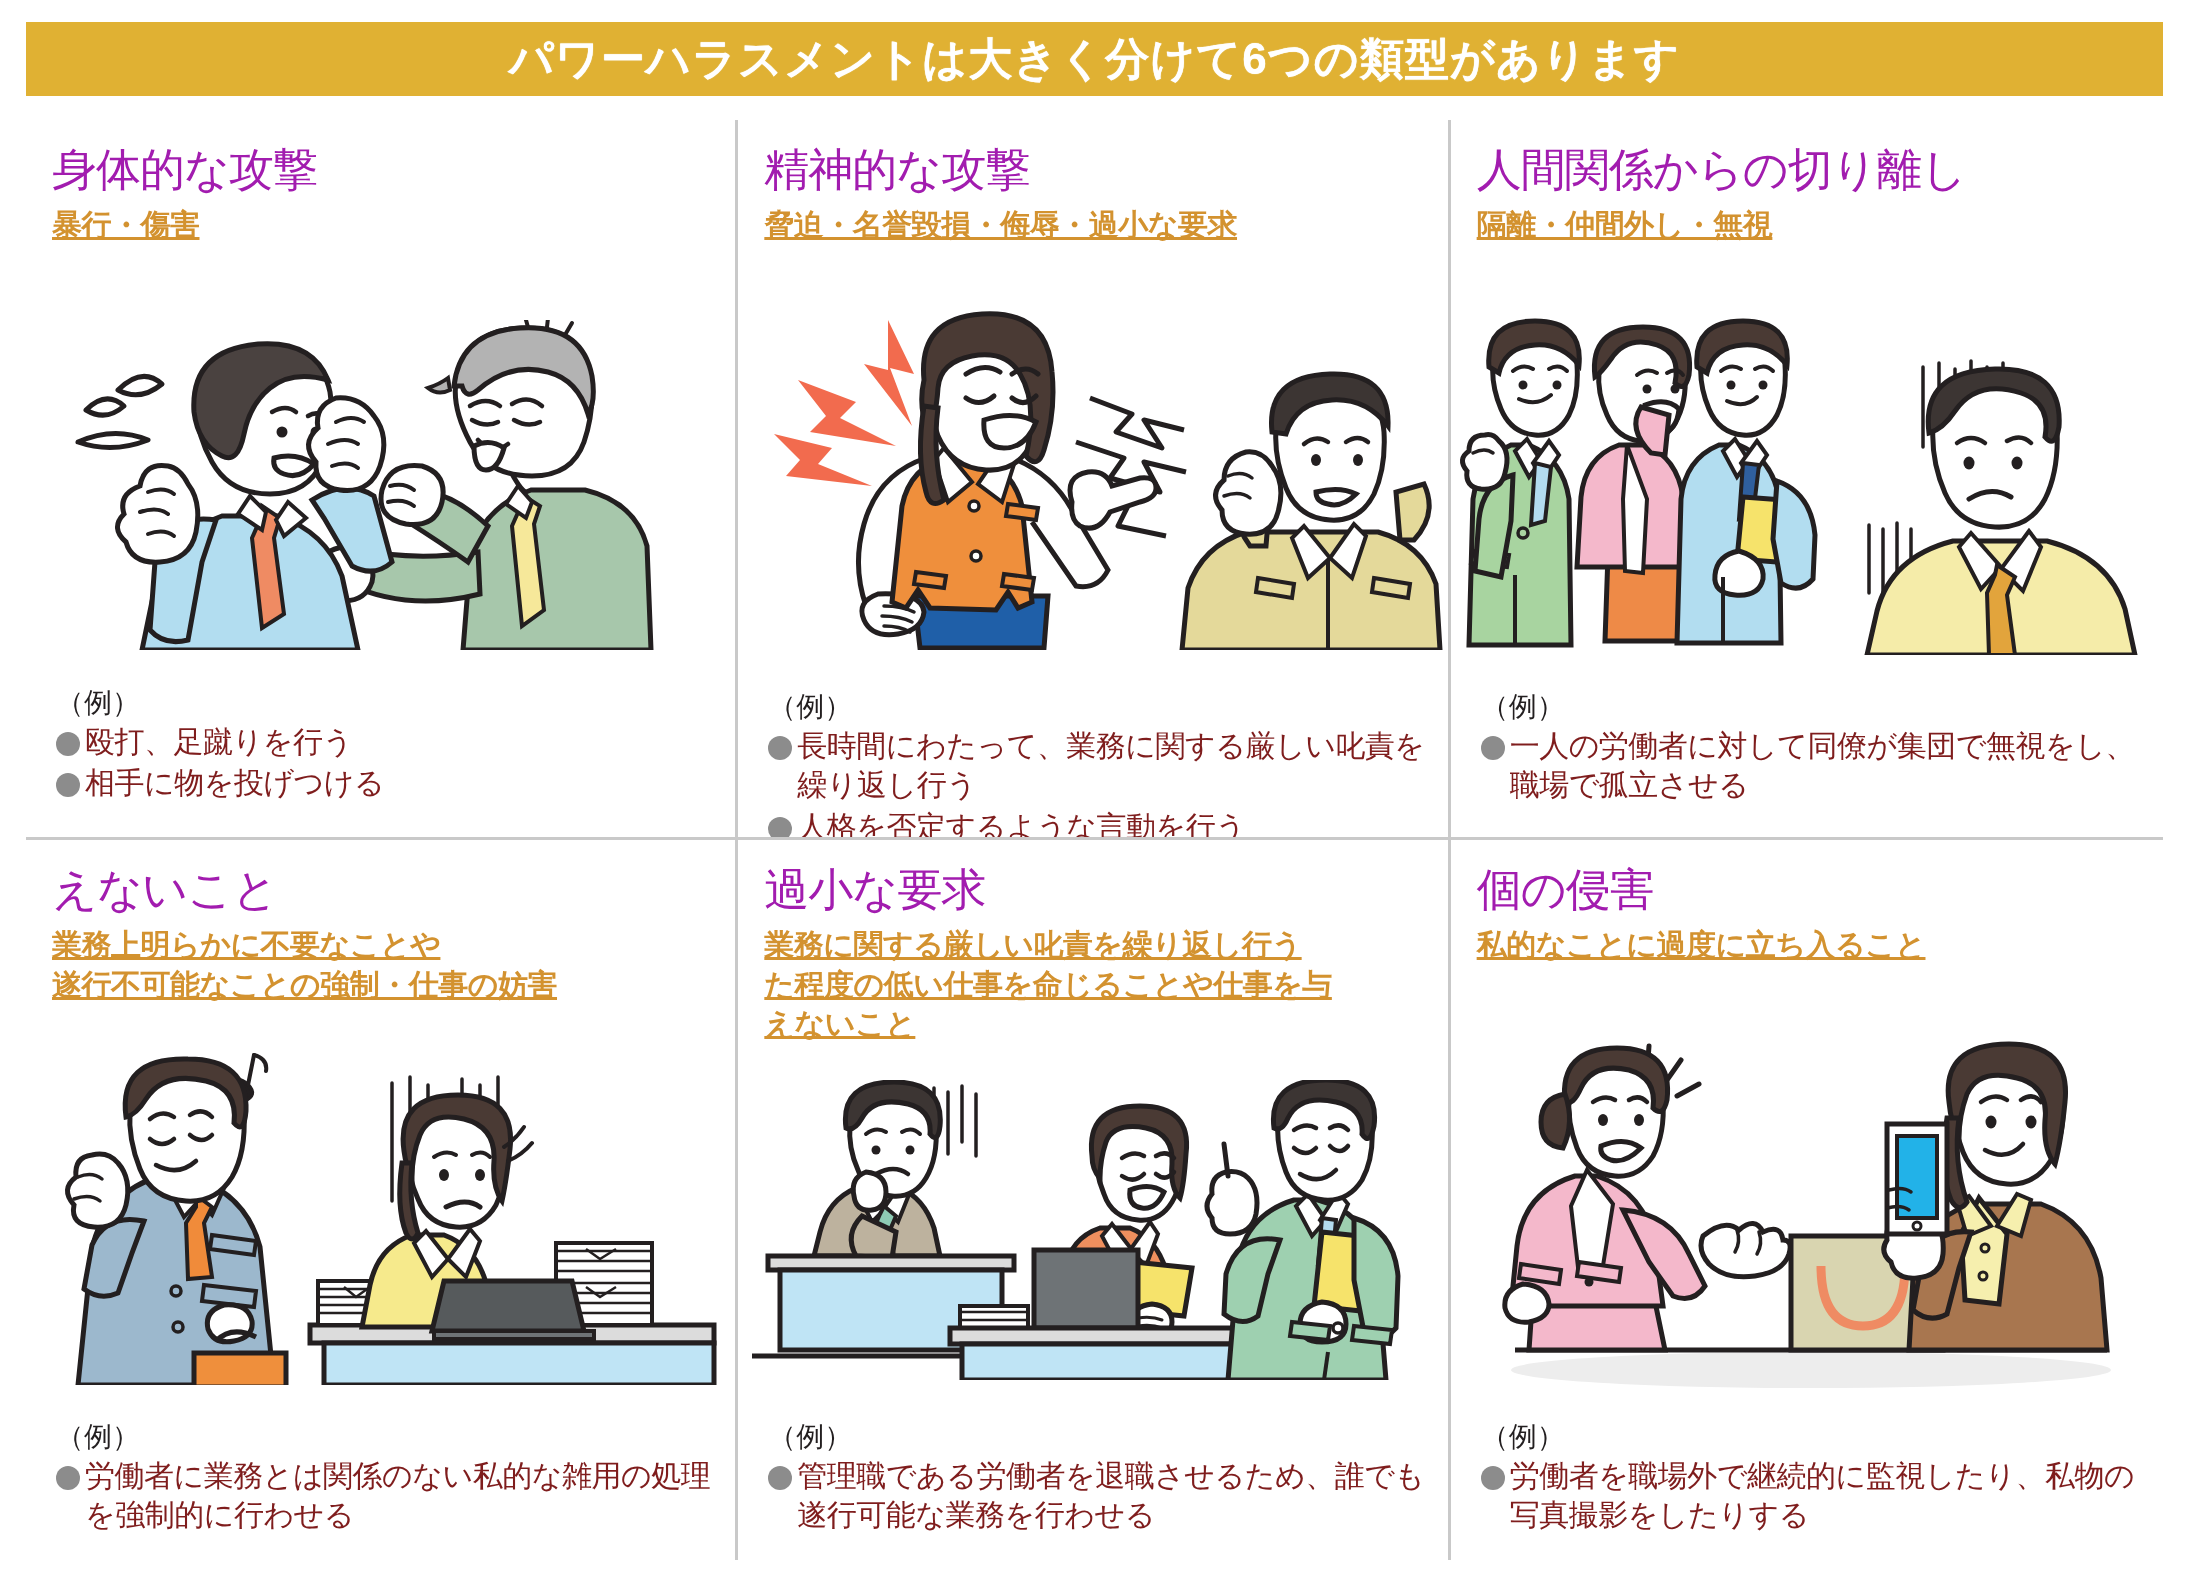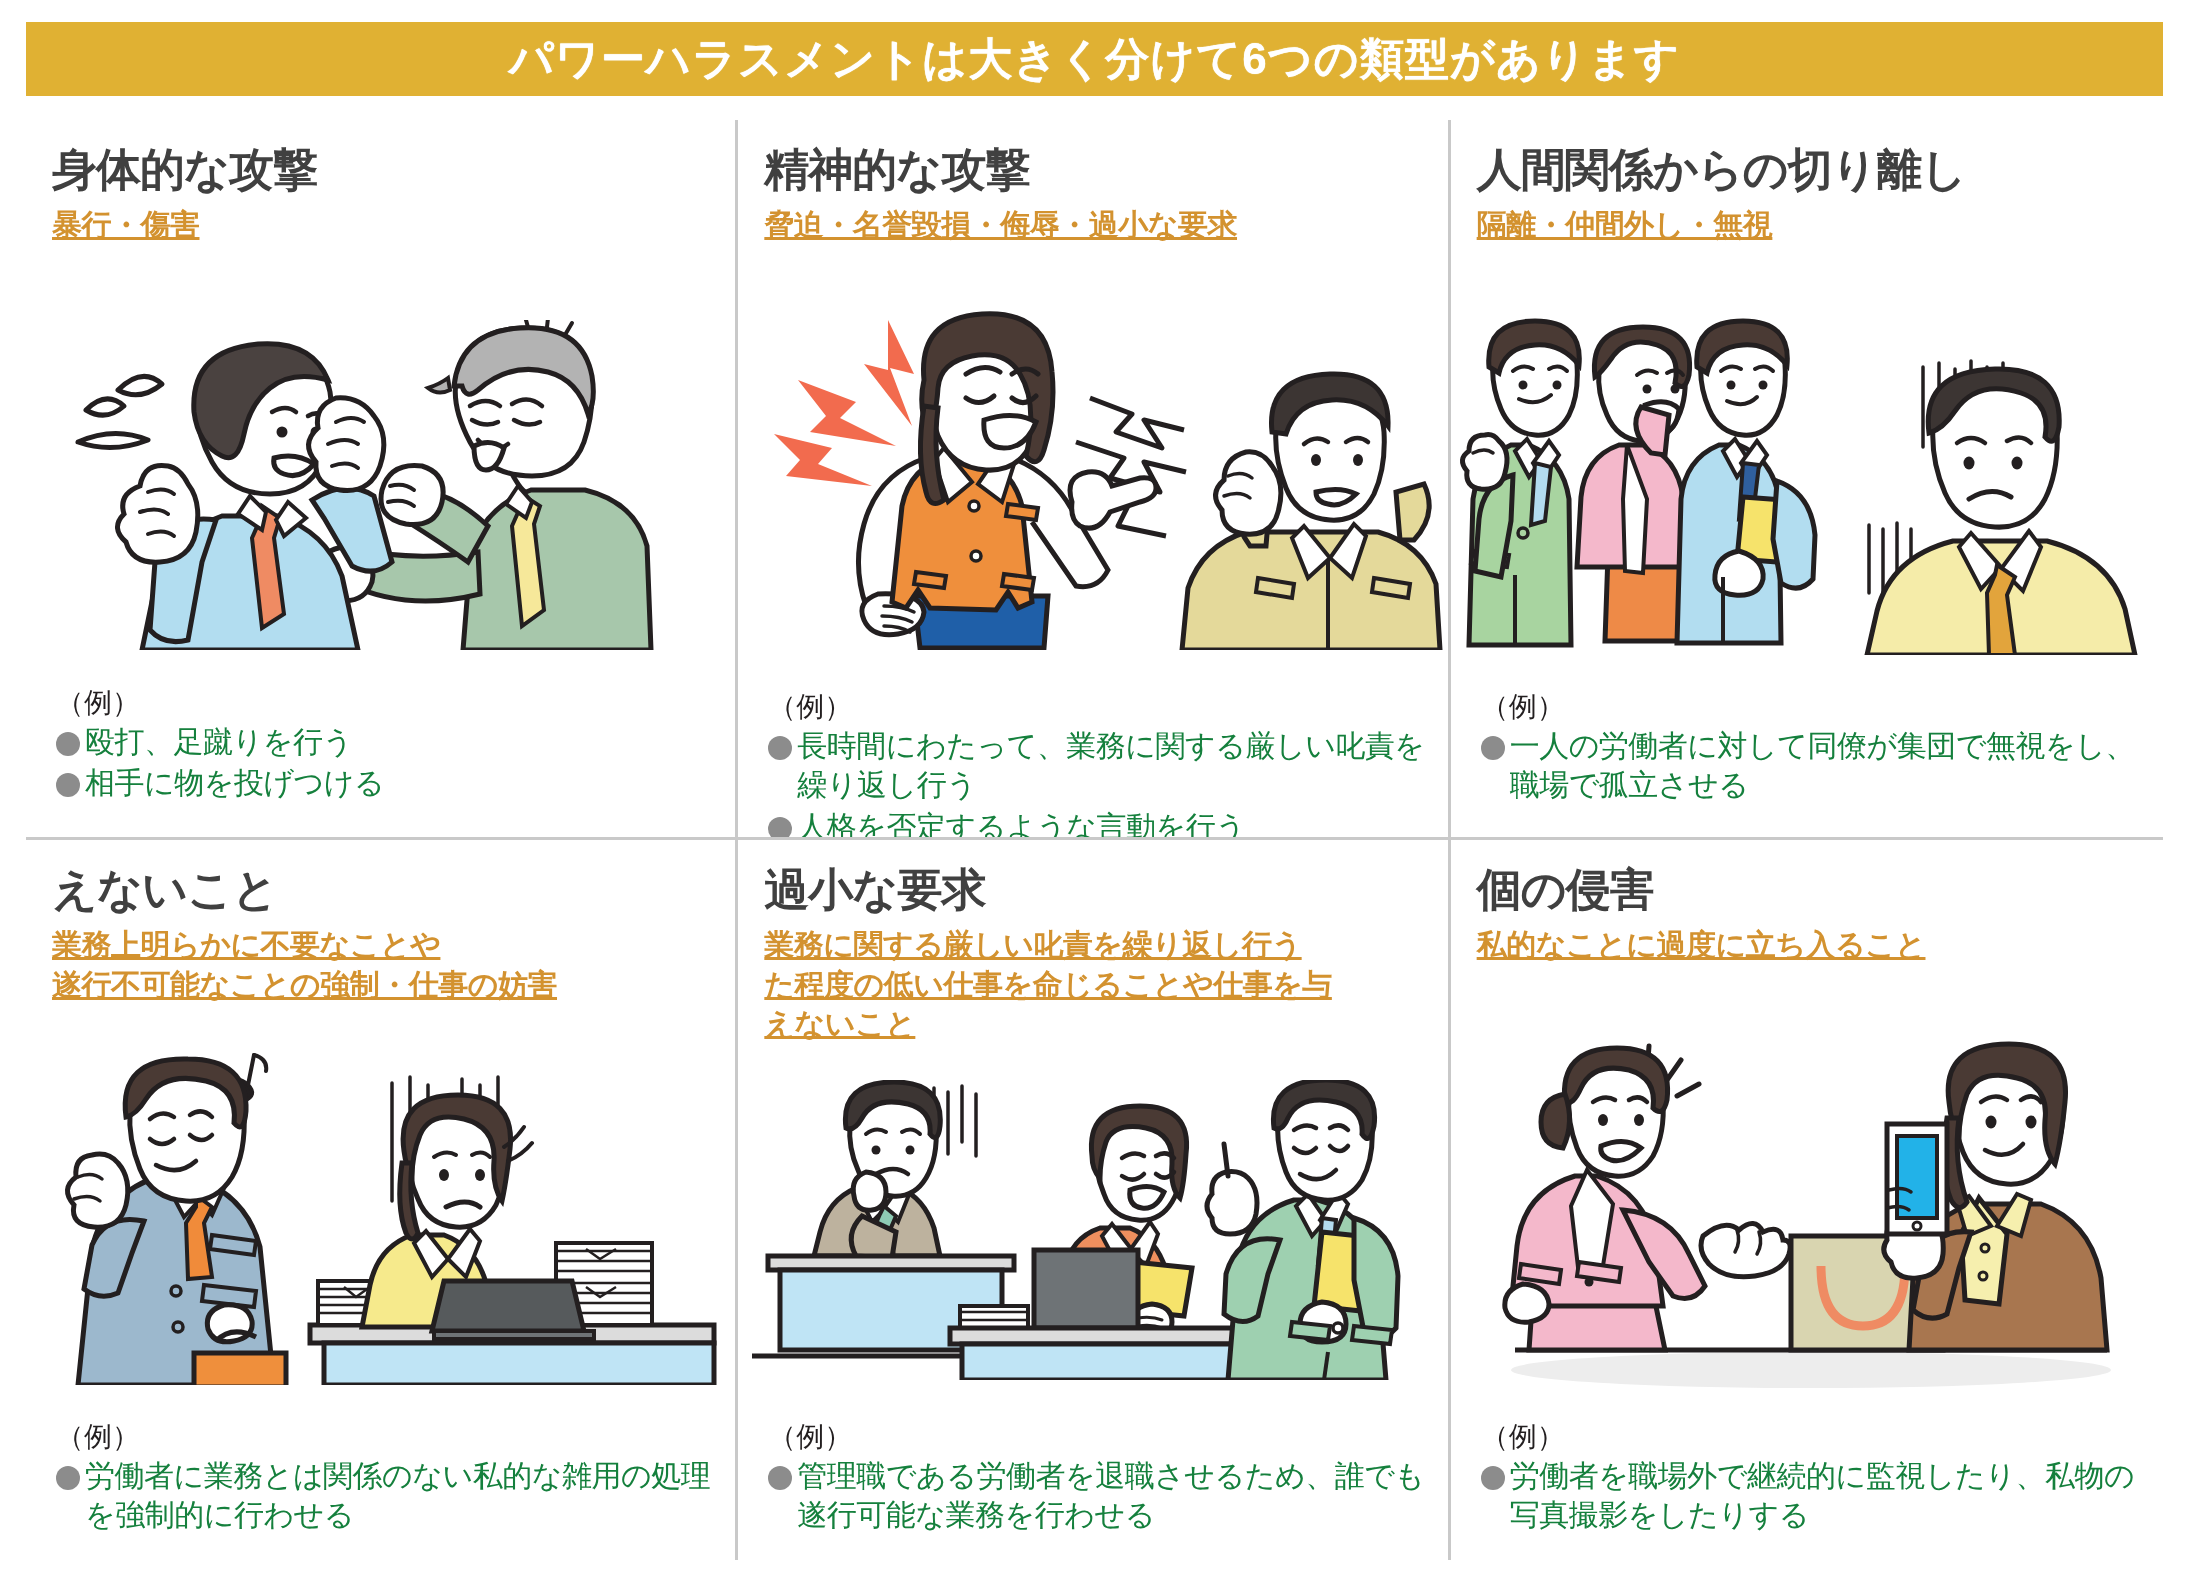--- a/index.html
+++ b/index.html
@@ -36,42 +36,42 @@
     box-sizing:border-box;
     border-right:3px solid #c9c9c9;
     border-bottom:3px solid #c9c9c9;
     padding:26px 22px 10px 26px;
     overflow:hidden;
   }
   .cell.c3,.cell.c6{border-right:none;}
   .cell.c4,.cell.c5,.cell.c6{border-bottom:none;}
 
   .cat-title{
-    font-size:45px;font-weight:bold;color:#404040;
+    font-size:45px;font-weight:normal;color:#a21caf;
     letter-spacing:-1px;line-height:1.05;margin:0 0 12px 0;
   }
   .cat-sub{
     font-size:30px;color:#d3922f;font-weight:600;line-height:1.32;
     letter-spacing:-0.5px;margin:0;text-decoration:underline;
   }
 
   .illus{
     position:absolute;left:0;right:0;
     display:block;
   }
 
   .examples{
     position:absolute;left:30px;right:14px;
   }
   .ex-label{
     font-size:28px;color:#231f20;line-height:1.2;margin-bottom:2px;
   }
   .ex-item{
     display:flex;align-items:flex-start;
-    font-size:30px;color:#15803d;line-height:1.32;letter-spacing:-0.5px;
+    font-size:30px;color:#7f1d1d;line-height:1.32;letter-spacing:-0.5px;
     margin-top:2px;
   }
   .ex-bullet{
     flex:0 0 auto;
     width:24px;height:24px;border-radius:50%;
     background:#8c8c8c;
     margin-top:10px;margin-right:5px;
   }
   .ex-text{flex:1 1 auto;}
 

